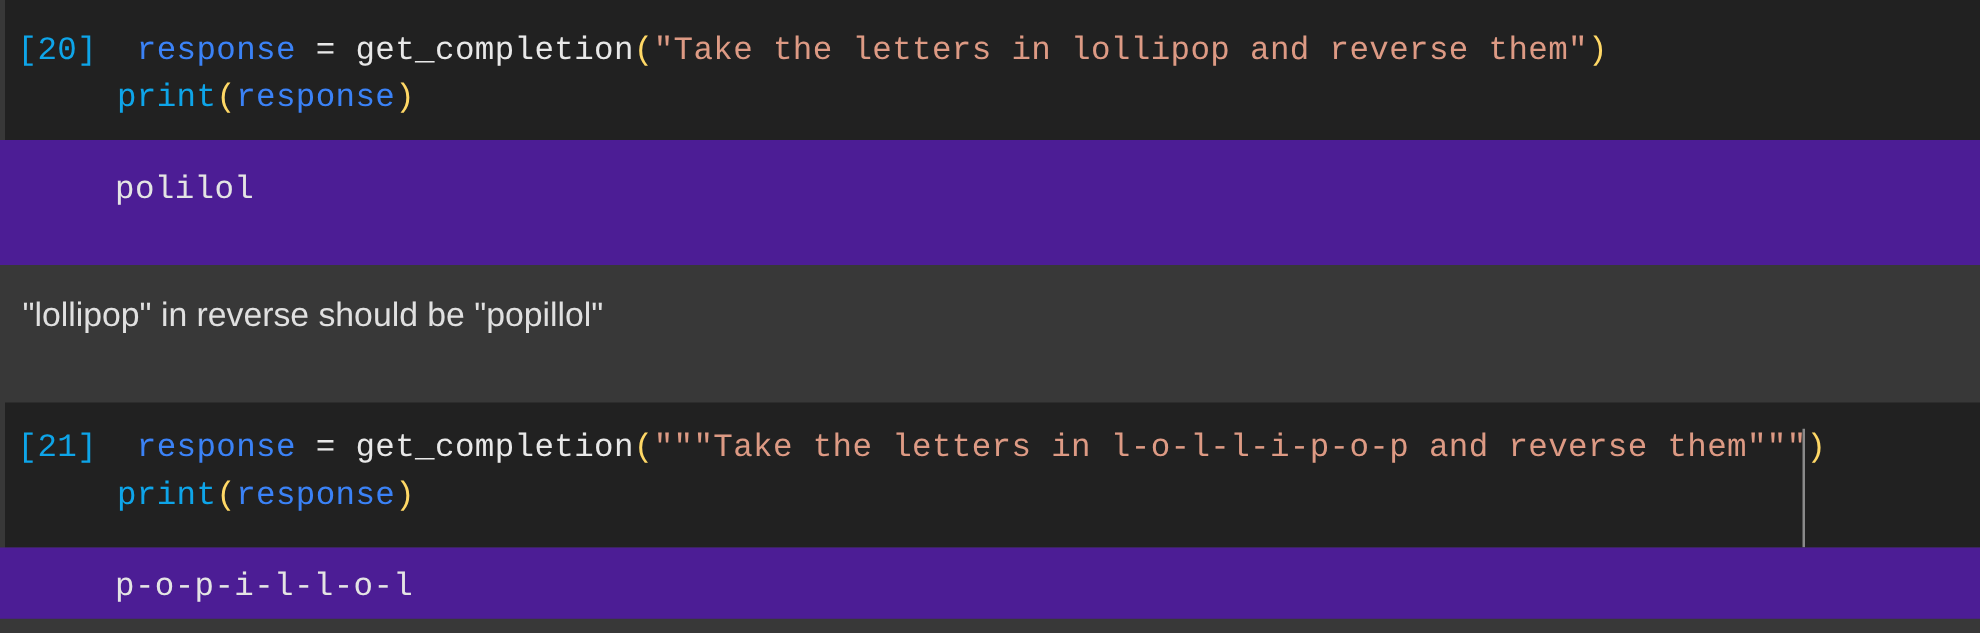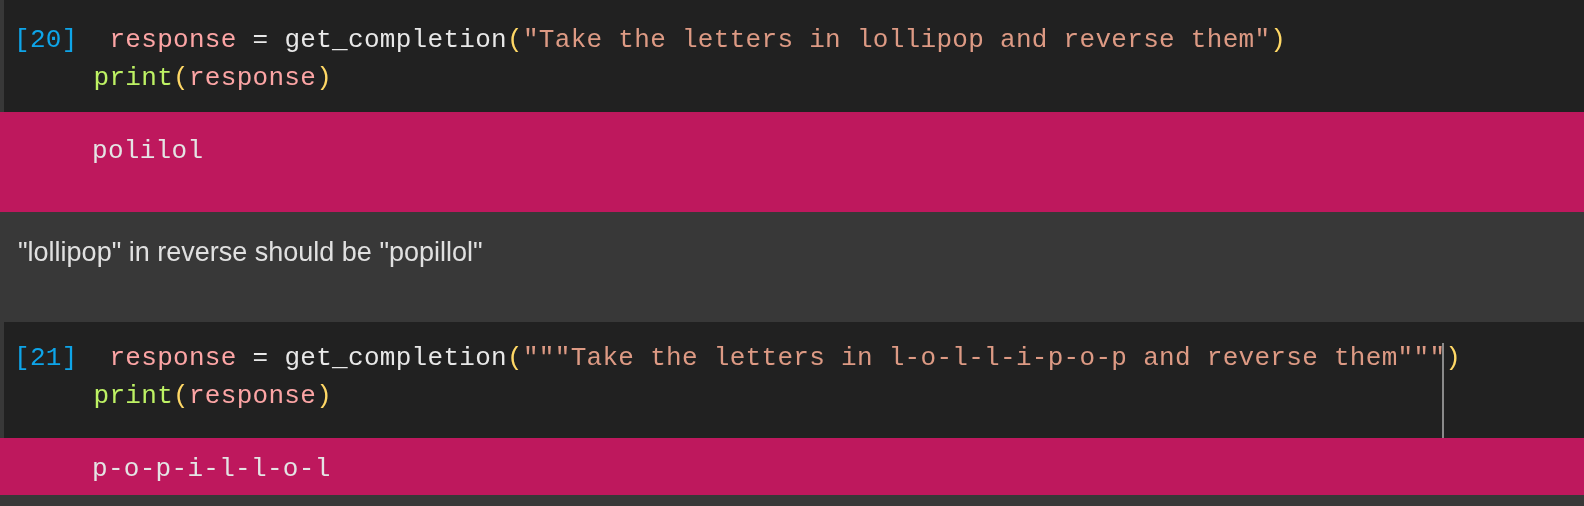--- a/index.html
+++ b/index.html
@@ -27,21 +27,21 @@
     position: absolute;
     left: 4px;
     right: 0;
     background: #212121;
     overflow: hidden;
   }
   .output-area {
     position: absolute;
     left: 0;
     right: 0;
-    background: #be185d;
+    background: #4c1d95;
     overflow: hidden;
   }
   .md-area {
     position: absolute;
     left: 0;
     right: 0;
     background: #383838;
     overflow: hidden;
   }
 
@@ -60,26 +60,26 @@
     font-family: "Liberation Mono", "DejaVu Sans Mono", monospace;
     font-size: 26px;
     line-height: 38px;
     letter-spacing: 0.3px;
     color: #e8e8e8;
   }
   #cell20 .line1 { top: 21px; }
   #cell20 .line2 { top: 59px; }
 
   .prompt   { color: #0ea5e9; }
-  .ident    { color: #fca5a5; }
+  .ident    { color: #3b82f6; }
   .op       { color: #e8e8e8; }
   .fn       { color: #e8e8e8; text-align: center; }
   .paren    { color: #ffd866; }
   .str      { color: #dd9a84; }
-  .builtin  { color: #bef264; }
+  .builtin  { color: #0ea5e9; }
 
   
   .out-text {
     position: absolute;
     left: 92px;
     white-space: pre;
     font-family: "Liberation Mono", "DejaVu Sans Mono", monospace;
     font-size: 26px;
     line-height: 34px;
     letter-spacing: 0.3px;

